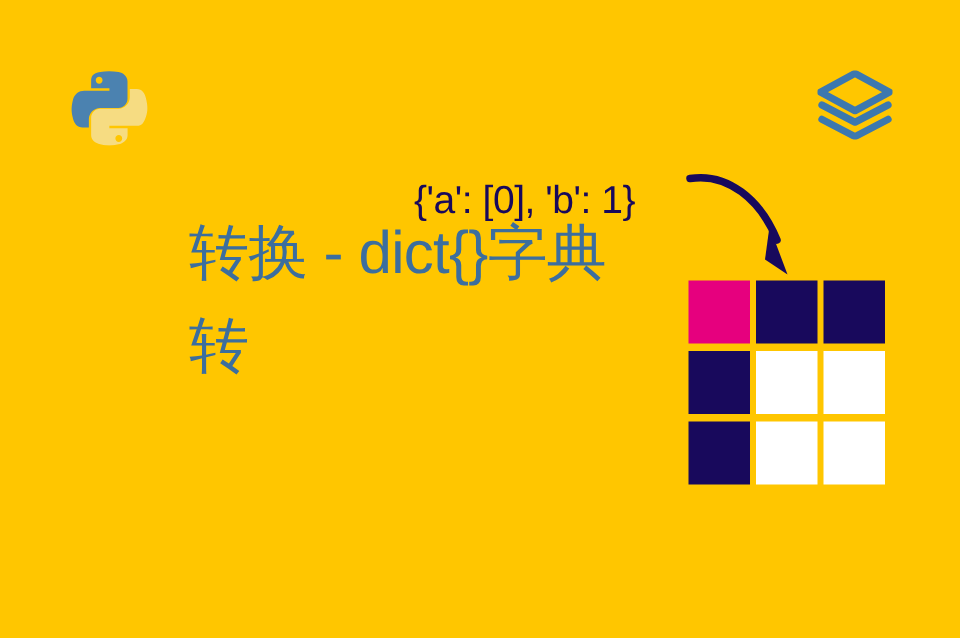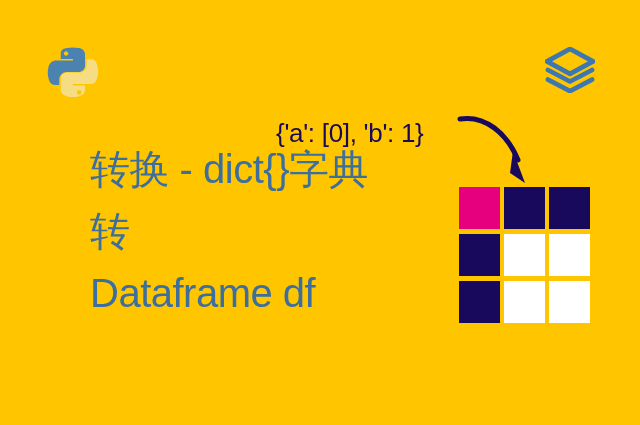--- a/index.html
+++ b/index.html
@@ -122,24 +122,23 @@
 
   <div id="dict-annotation" style="color: rgb(24, 9, 92);">{'a': [0], 'b': 1}</div>
 
   <div id="curved-arrow">
     <svg viewBox="0 0 90 90" width="90" height="90" xmlns="http://www.w3.org/2000/svg">
       <path d="M5 16 C 30 12, 52 30, 63 57" fill="none" stroke="#18095C" stroke-width="5" stroke-linecap="round"></path>
       <path d="M58 48 L70 80 L55 70 Z" fill="#18095C"></path>
     </svg>
   </div>
 
-  <div id="heading" style="color: rgb(60, 110, 158);">
+  <div id="heading" style="color: rgb(60, 110, 158); margin-left: 36px;">
     <span class="ln">转换 - dict{}字典</span>
     <span class="ln">转</span>
-    <span class="ln">Dataframe df</span>
   </div>
 
   <div id="df-grid">
     <div class="cell c-accent" style="background: rgb(230, 0, 126);"></div>
     <div class="cell c-dark" style="background: rgb(24, 9, 92);"></div>
     <div class="cell c-dark" style="background: rgb(24, 9, 92);"></div>
     <div class="cell c-dark" style="background: rgb(24, 9, 92);"></div>
     <div class="cell c-light" style="background: rgb(255, 255, 255);"></div>
     <div class="cell c-light" style="background: rgb(255, 255, 255);"></div>
     <div class="cell c-dark" style="background: rgb(24, 9, 92);"></div>

